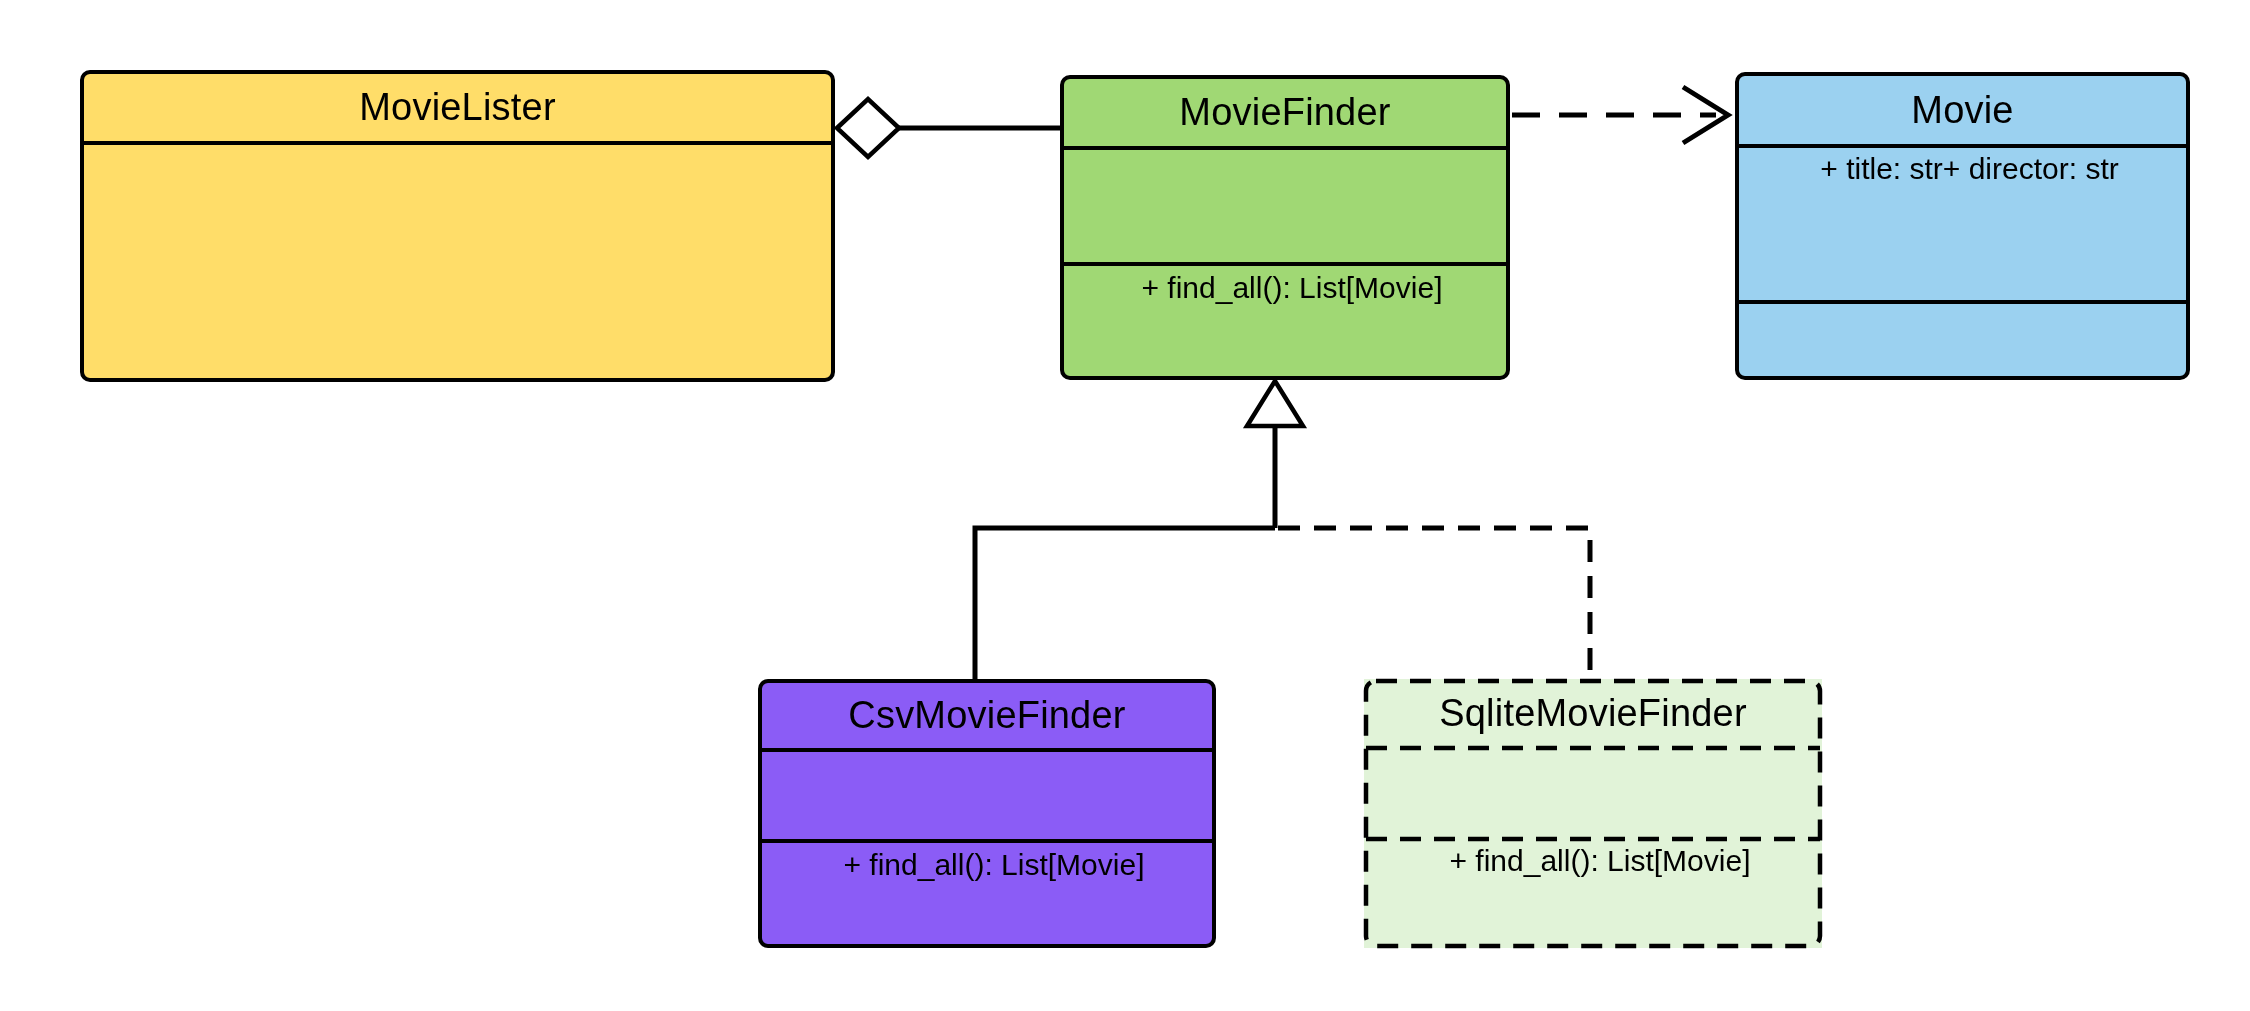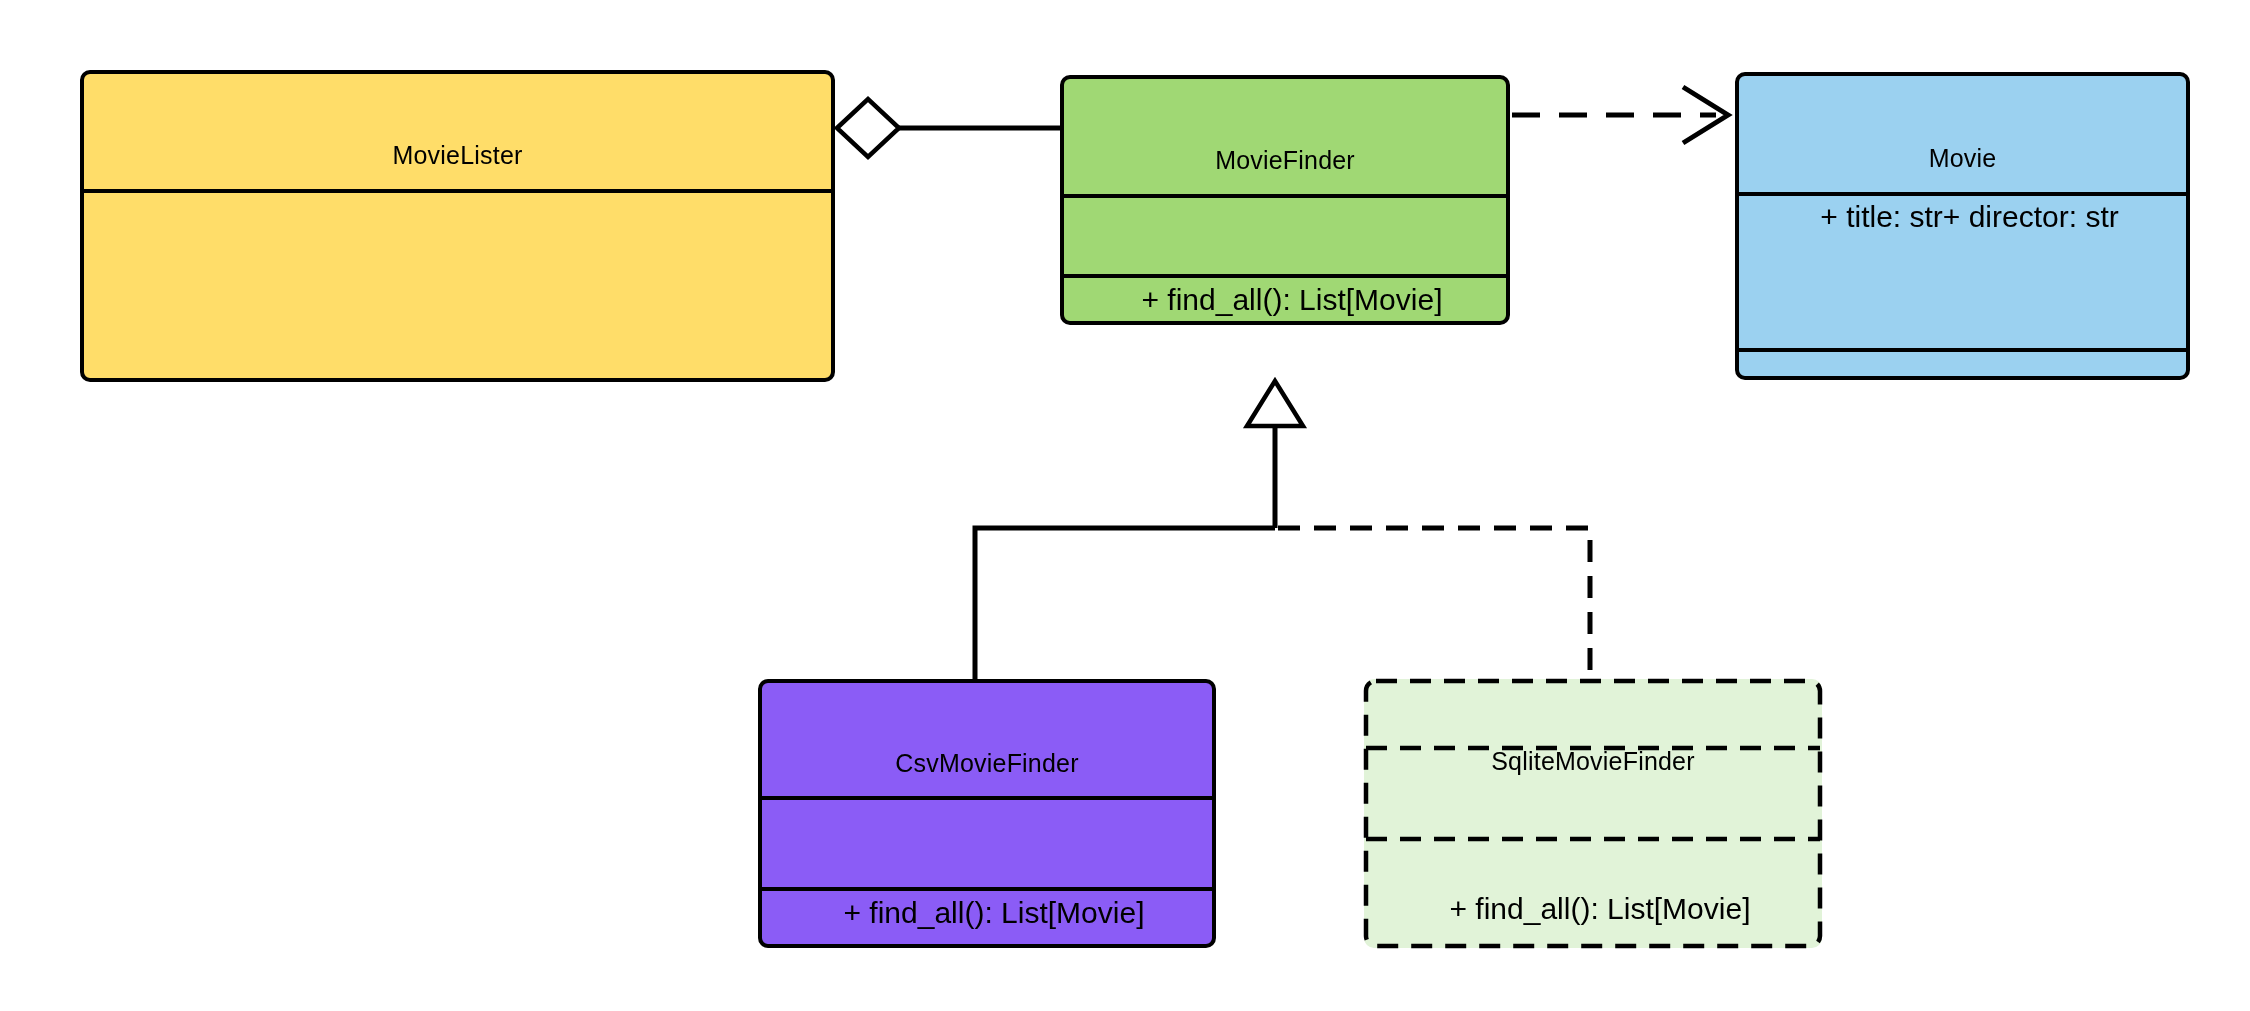--- a/index.html
+++ b/index.html
@@ -12,27 +12,26 @@
     overflow:hidden;
   }
   .uml-class{
     position:absolute;
     box-sizing:border-box;
     border:4px solid #000;
     border-radius:10px;
     display:flex;
     flex-direction:column;
   }
-  .uml-class.dashed{ border:none; border-radius:10px;text-align:right; }
+  .uml-class.dashed{ border:none; border-radius:0;text-align:right; }
   .sec-title{
     display:flex;align-items:center;justify-content:center;
-    font-size:25px;
+    font-size:38px;
     letter-spacing:0.2px;
     flex:0 0 auto;
-    margin-top:48px;
   }
   .sec-attrs, .sec-methods{
     box-sizing:border-box;
     display:flex;flex-direction:row;justify-content:center;
     padding-left:22px;padding-right:8px;
     font-size:30px;
   }
   .solid-div{ border-top:4px solid #000; }
   .member{ line-height:43px; white-space:nowrap; }
   .attrs-movie .member{ line-height:41px; }
@@ -44,21 +43,21 @@
 </head>
 <body>
 
 <div id="canvas">
 
   <div class="uml-class" style="left: 80px; top: 70px; width: 755px; height: 312px; background-color: rgb(255, 221, 105);">
     <div class="sec-title" style="height:67px">MovieLister</div>
     <div class="sec-attrs solid-div" style="height:120px"></div>
   </div>
 
-  <div class="uml-class" style="left: 1060px; top: 75px; width: 450px; height: 250px; background-color: rgb(160, 216, 116); text-align: right;">
+  <div class="uml-class" style="left: 1060px; top: 75px; width: 450px; height: 305px; background-color: rgb(160, 216, 116); text-align: right;">
     <div class="sec-title" style="height:67px">MovieFinder</div>
     <div class="sec-attrs solid-div" style="height:116px"></div>
     <div class="sec-methods solid-div" style="flex:1">
       <div class="member">+ find_all(): List[Movie]</div>
     </div>
   </div>
 
   <div class="uml-class" style="left: 1735px; top: 72px; width: 455px; height: 308px; background-color: rgb(155, 209, 240); justify-content: space-between;">
     <div class="sec-title" style="height:68px">Movie</div>
     <div class="sec-attrs attrs-movie solid-div" style="height:156px">

